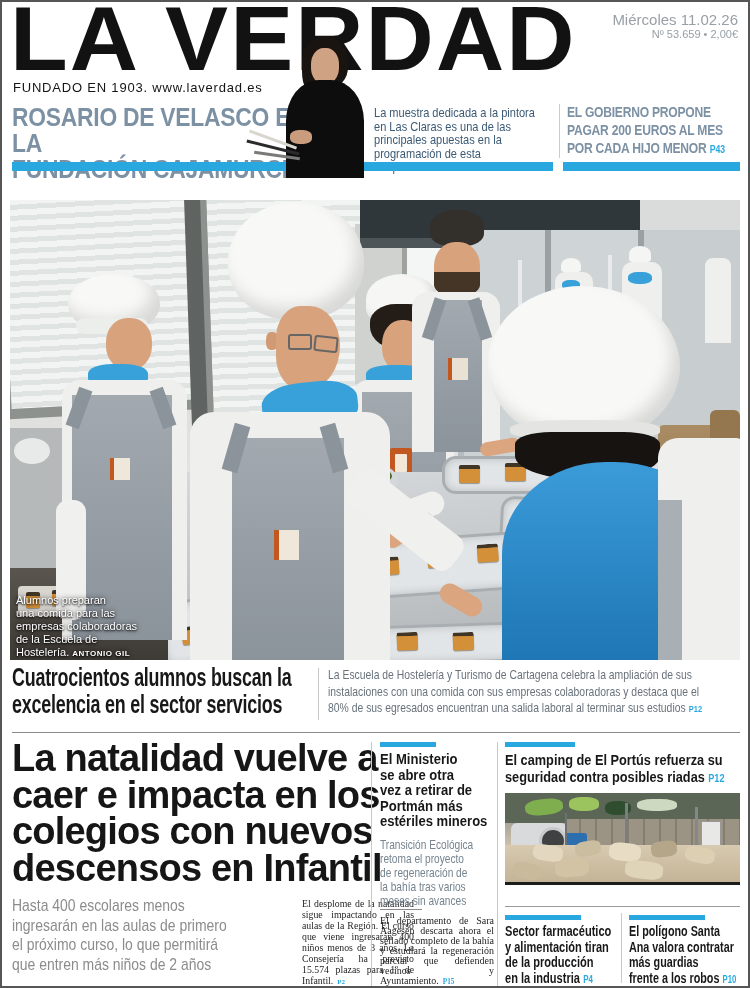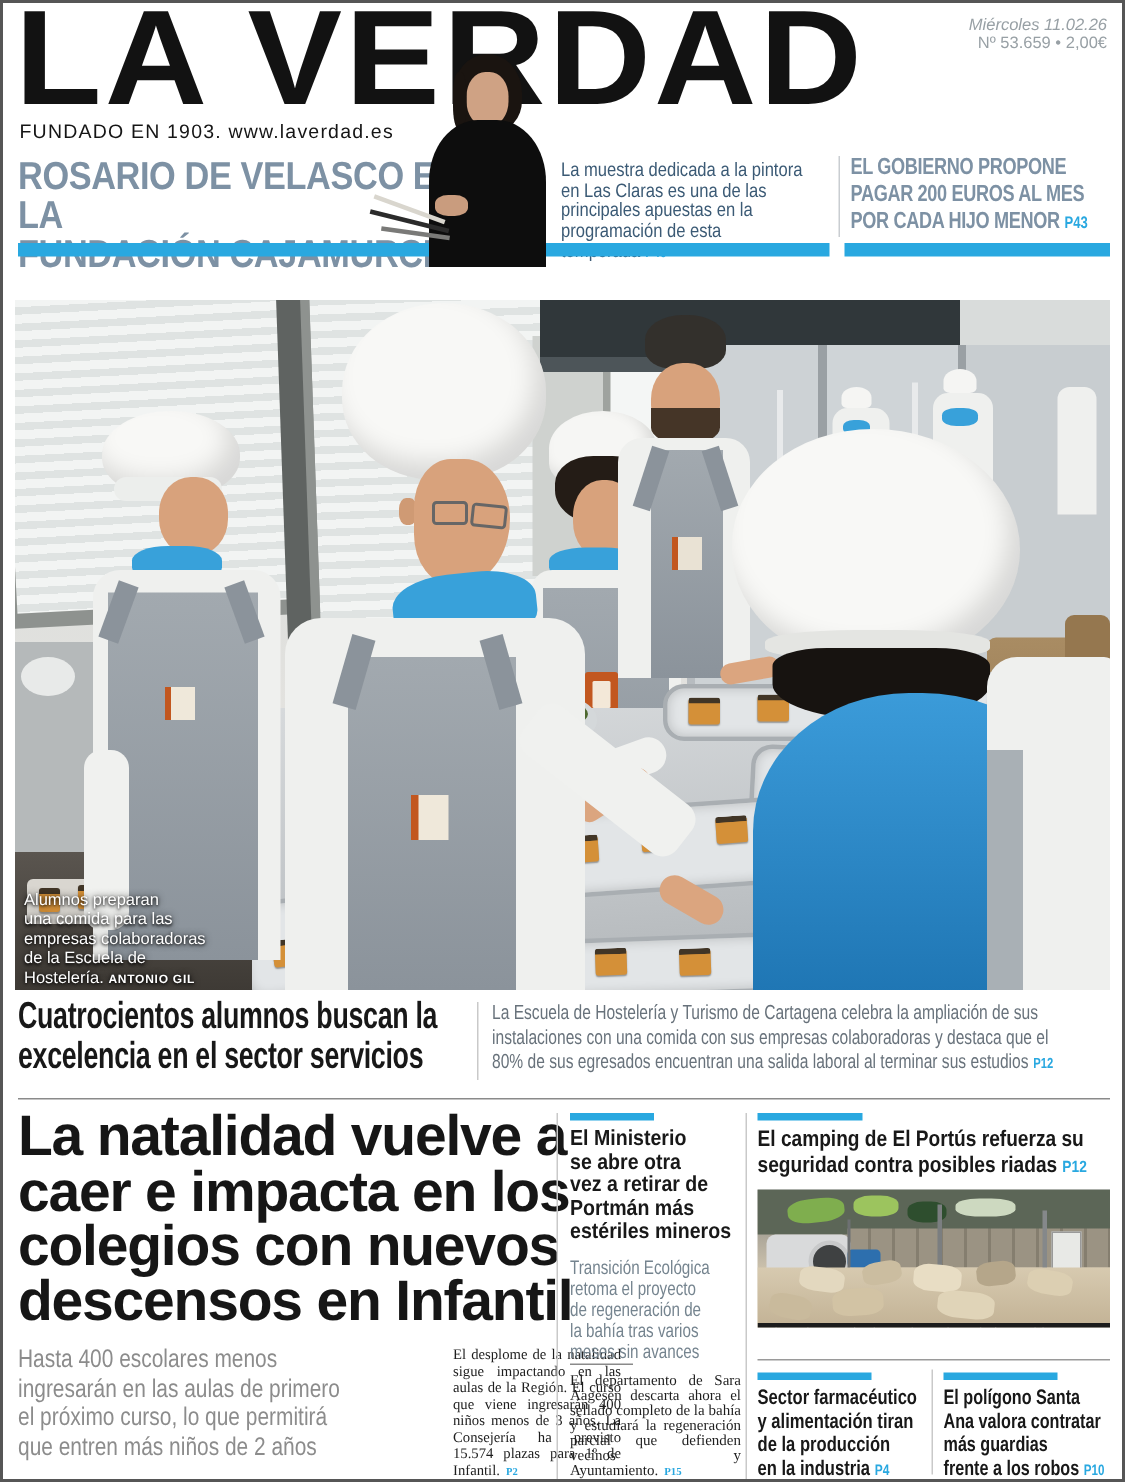--- a/index.html
+++ b/index.html
@@ -36,21 +36,21 @@
 </head>
 <body>
 
 <div class="page">
   <div class="frame"></div>
 
   <div class="abs cx" style="left:10px;top:-10px;font-size:90px;font-weight:bold;letter-spacing:2px;line-height:98px;color:#121212;transform:scaleX(1.05);white-space:nowrap;">LA VERDAD</div>
   <div class="abs" style="left:13px;top:80px;font-size:13px;letter-spacing:.8px;color:#151515;">FUNDADO EN 1903. www.laverdad.es</div>
 
   <div class="abs" style="right:12px;top:8px;text-align:right;">
-    <div style="font-size:11px;color:#98a0a5;margin-top:3px;font-style:italic;">Miércoles 11.02.26</div>
+    <div style="font-size:15px;color:#98a0a5;margin-top:3px;">Miércoles 11.02.26</div>
     <div style="font-size:11px;color:#98a0a5;">Nº 53.659 • 2,00€</div>
   </div>
 
   <div class="abs" style="left:280px;top:36px;width:90px;height:142px;z-index:6;">
     <div class="abs" style="left:22px;top:0;width:46px;height:52px;background:#1a1410;border-radius:50% 50% 40% 40%;"></div>
     <div class="abs" style="left:31px;top:12px;width:28px;height:36px;background:#cfa284;border-radius:45%;"></div>
     <div class="abs" style="left:22px;top:12px;width:9px;height:38px;background:#1a1410;border-radius:40%;"></div>
     <div class="abs" style="left:6px;top:44px;width:78px;height:98px;background:#0d0d0d;border-radius:42% 42% 0 0;"></div>
     <div class="abs" style="left:10px;top:94px;width:22px;height:14px;background:#c99c7e;border-radius:40%;"></div>
     <div class="abs" style="left:-32px;top:102px;width:50px;height:3px;background:#d9d6ce;transform:rotate(20deg);"></div>

